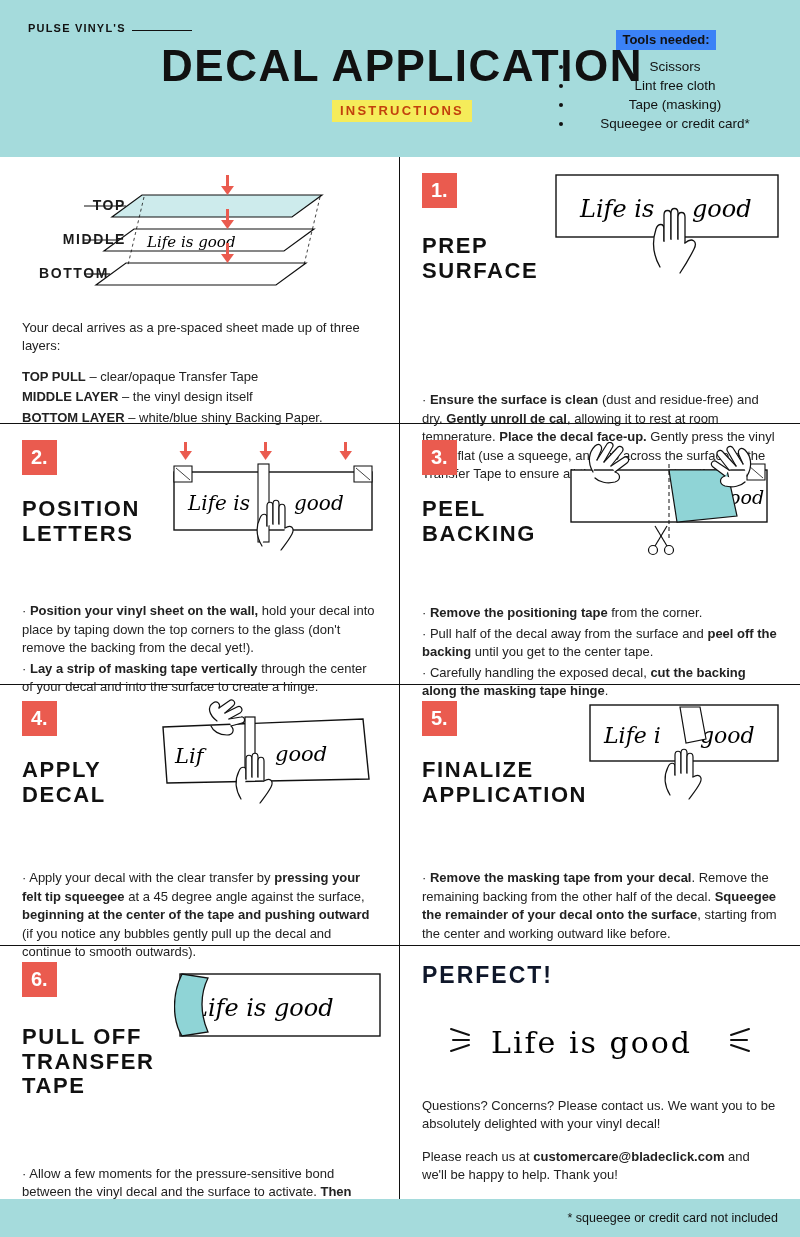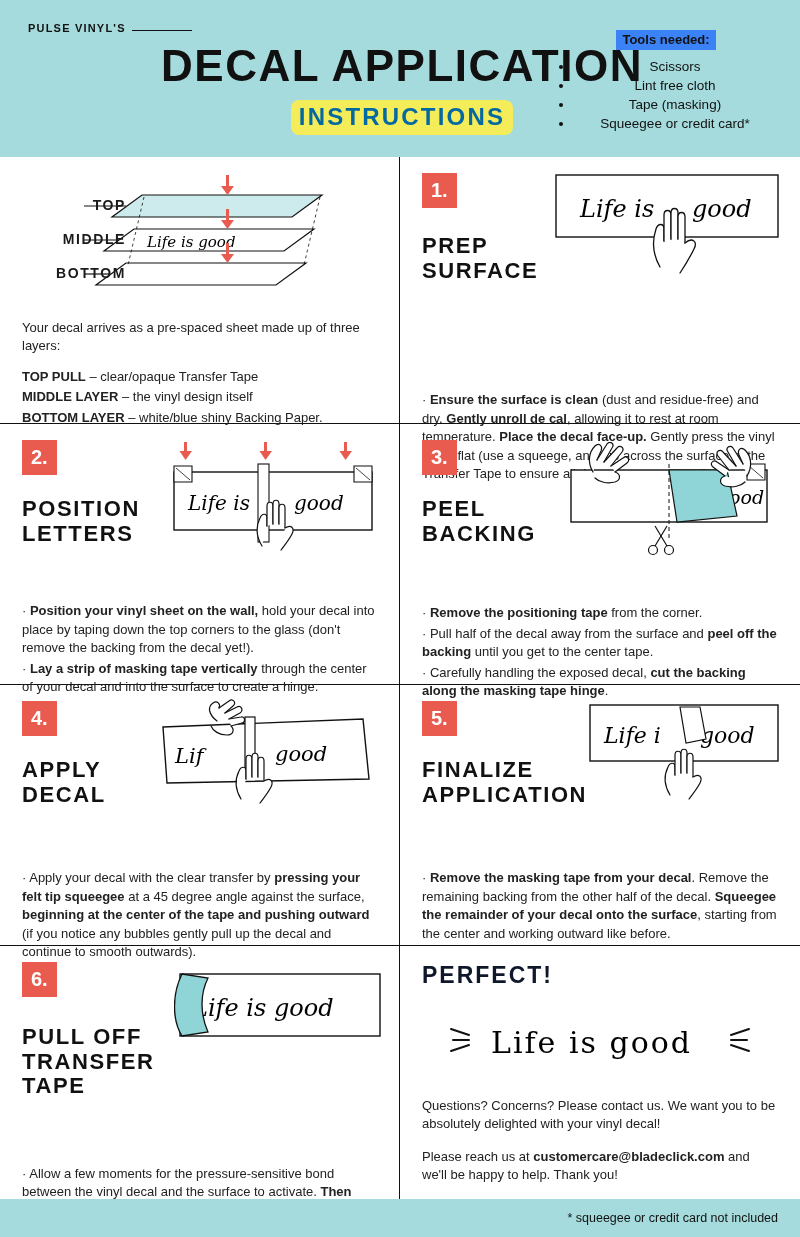--- a/index.html
+++ b/index.html
@@ -43,26 +43,25 @@
     font-weight: 700;
     letter-spacing: 1.5px;
     line-height: 1;
     margin-top: 10px;
     color: #111;
   }
   .subtitle-wrap { margin-top: 12px; }
   .subtitle {
     display: inline-block;
     background: #f5ec5a;
-    font-size: 24px;
+    font-size: 13px;
     letter-spacing: 2.2px;
     font-weight: 700;
     padding: 3px 8px 4px 8px;
-    color: #0369a1;
-    border-radius: 8px;
+    color: #c2410c;
   }
   .tools {
     position: absolute;
     right: 24px; top: 30px;
     width: 220px;
   }
   .tools-title {
     display: inline-block;
     background: #3b82f6;
     font-size: 13px;
@@ -219,21 +218,21 @@
             <polygon points="199,81 212,81 205.5,90"></polygon>
           </g>
 
           <line x1="62" y1="33" x2="104" y2="33" stroke="#111" stroke-width="1.2"></line>
           <line x1="62" y1="67" x2="96" y2="67" stroke="#111" stroke-width="1.2"></line>
           <line x1="62" y1="101" x2="88" y2="101" stroke="#111" stroke-width="1.2"></line>
         </svg>
         <div style="position:absolute; left:22px; top:16px; width:110px;">
           <div class="layerlabels" style="margin-top:24px; text-align:right; padding-right:6px;">TOP</div>
           <div class="layerlabels" style="margin-top:18px; text-align:right; padding-right:6px;">MIDDLE</div>
-          <div class="layerlabels" style="margin-top:18px; text-align:right; padding-right:6px;">BOTTOM</div>
+          <div class="layerlabels" style="margin-top:18px; text-align:center; padding-right:6px;">BOTTOM</div>
         </div>
 
         <div class="body-text" style="margin-top:24px;">
           <p>Your decal arrives as a pre-spaced sheet made up of three layers:</p>
           <div style="height:10px;"></div>
           <p>
             <b>TOP PULL</b><span> – clear/opaque Transfer Tape</span>
           </p>
           <p>
             <b>MIDDLE LAYER</b><span> – the vinyl design itself</span>

